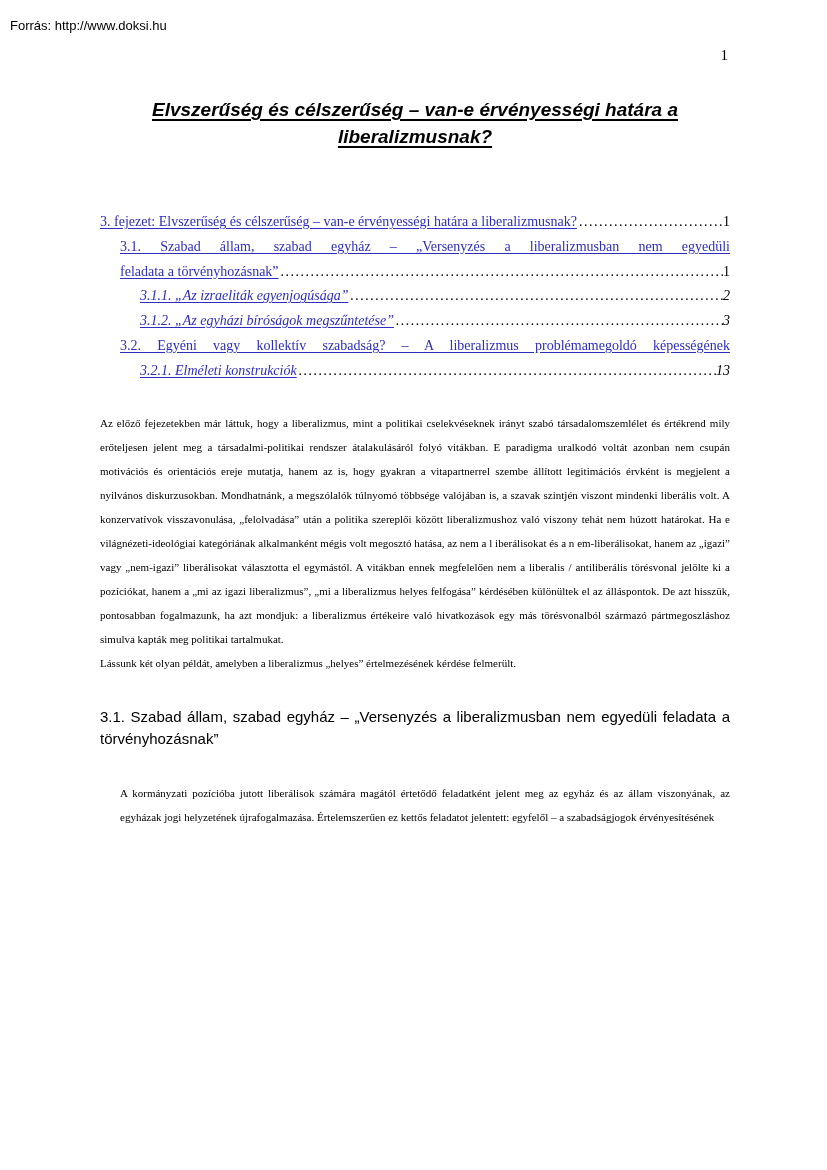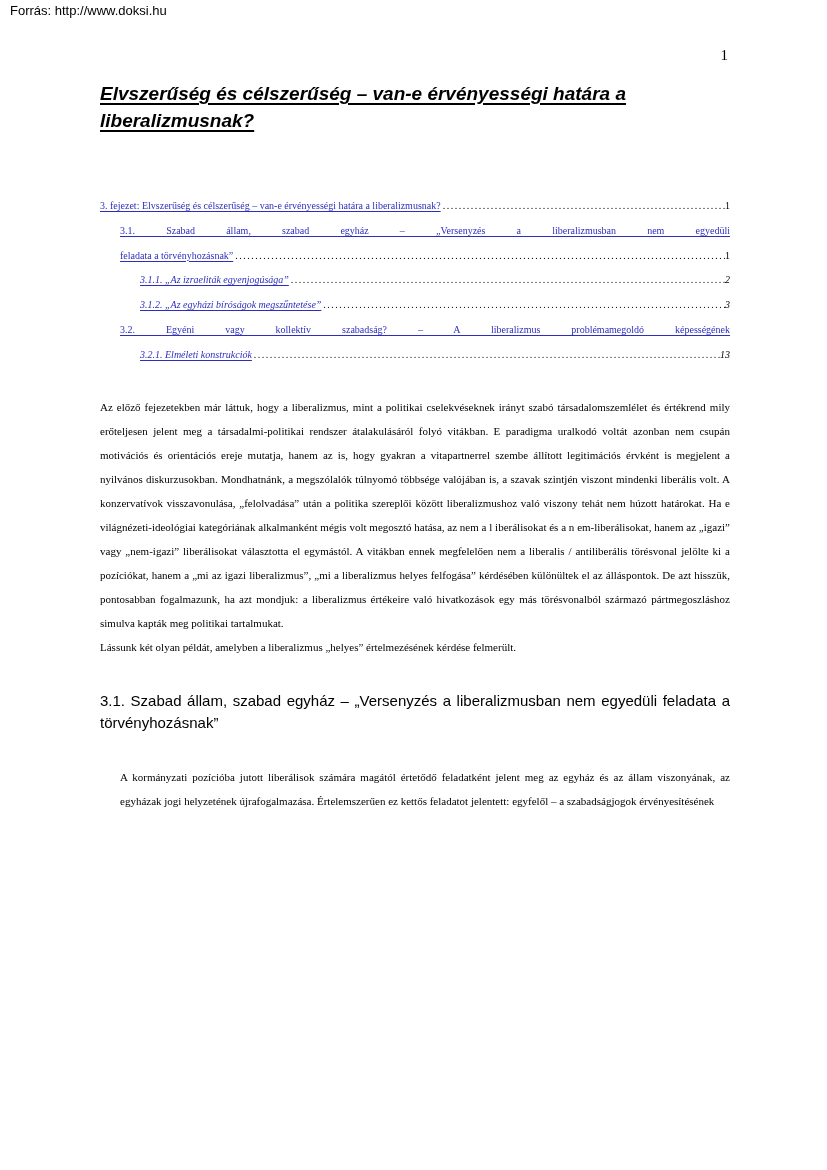--- a/index.html
+++ b/index.html
@@ -2,41 +2,41 @@
 <html lang="hu" style="--link-blue: #2d2dbe;"><head>
 <meta charset="utf-8">
 <style>
   html,body{margin:0;padding:0;background:#888;}
   .page{
     width:827px;height:1170px;background:#ffffff;position:relative;
     color:#000;margin:0 auto;overflow:hidden;
     font-family:"Liberation Serif", serif;
   }
   .source{
-    position:absolute;top:3px;left:10px;
+    position:absolute;top:18px;left:10px;
     font:13px/16px "Liberation Sans", sans-serif;color:#000;
   }
   .pageno{
     position:absolute;top:46px;right:99px;
     font:15px/18px "Liberation Serif", serif;
   }
   .content{padding:0 97px 0 100px;}
   .title{
-    margin:0;padding-top:80px;
+    margin:16px;padding-top:80px;text-align:center;
     font:italic 700 19px/27px "Liberation Sans", sans-serif;
   }
   .title-text{
     text-decoration:underline;
     text-decoration-thickness:2px;
     text-underline-offset:3px;
   }
   
   .toc{
     margin-top:60px;
-    font-size:10px;line-height:24.8px;
+    font-size:14px;line-height:24.8px;
   }
   .toc-entry{margin:0;}
   .toc-entry.level-1{padding-left:0;}
   .toc-entry.level-2{padding-left:20px;}
   .toc-entry.level-3{padding-left:40px;font-style:italic;}
   .toc-link{
     color:var(--link-blue,#2d2dbe);
     text-decoration:underline;
     text-underline-offset:2px;
     cursor:pointer;

